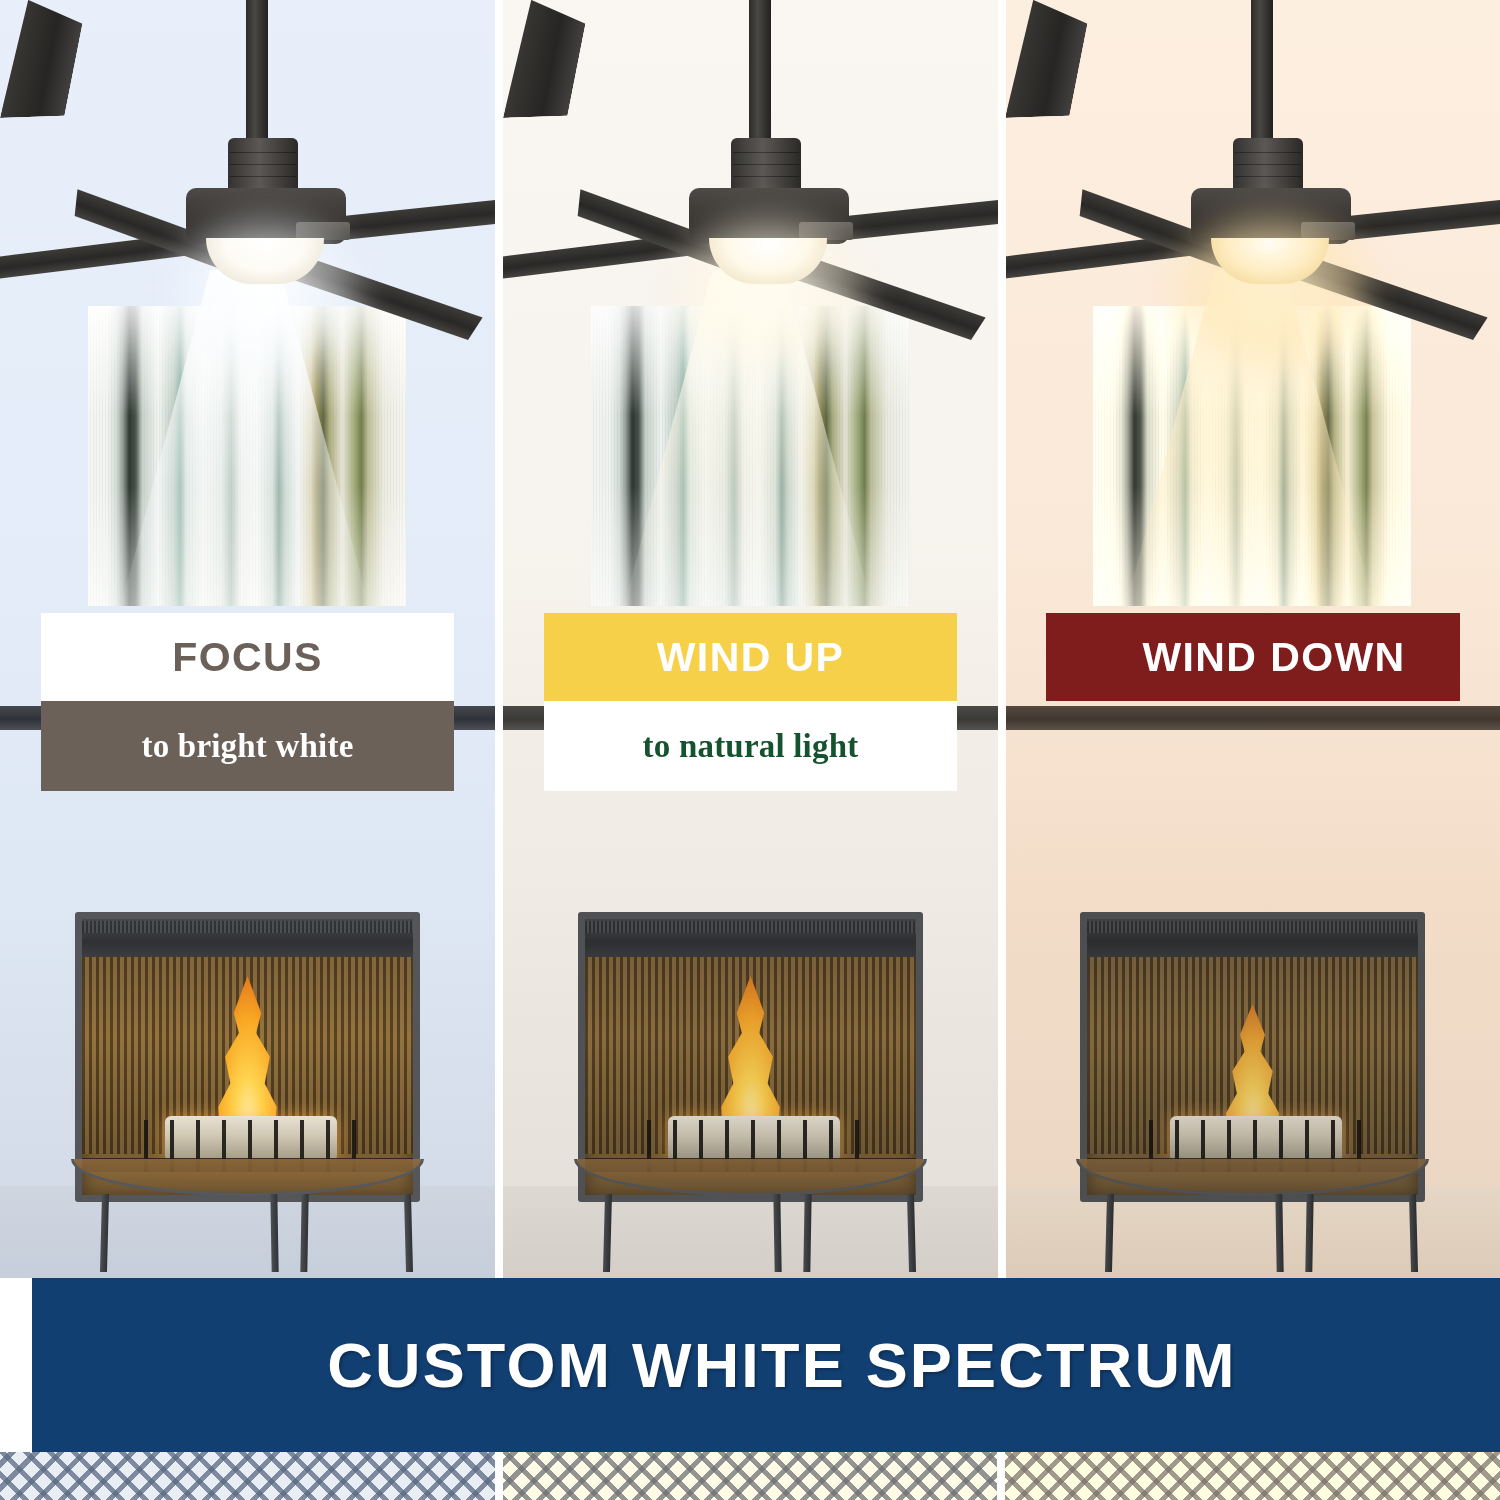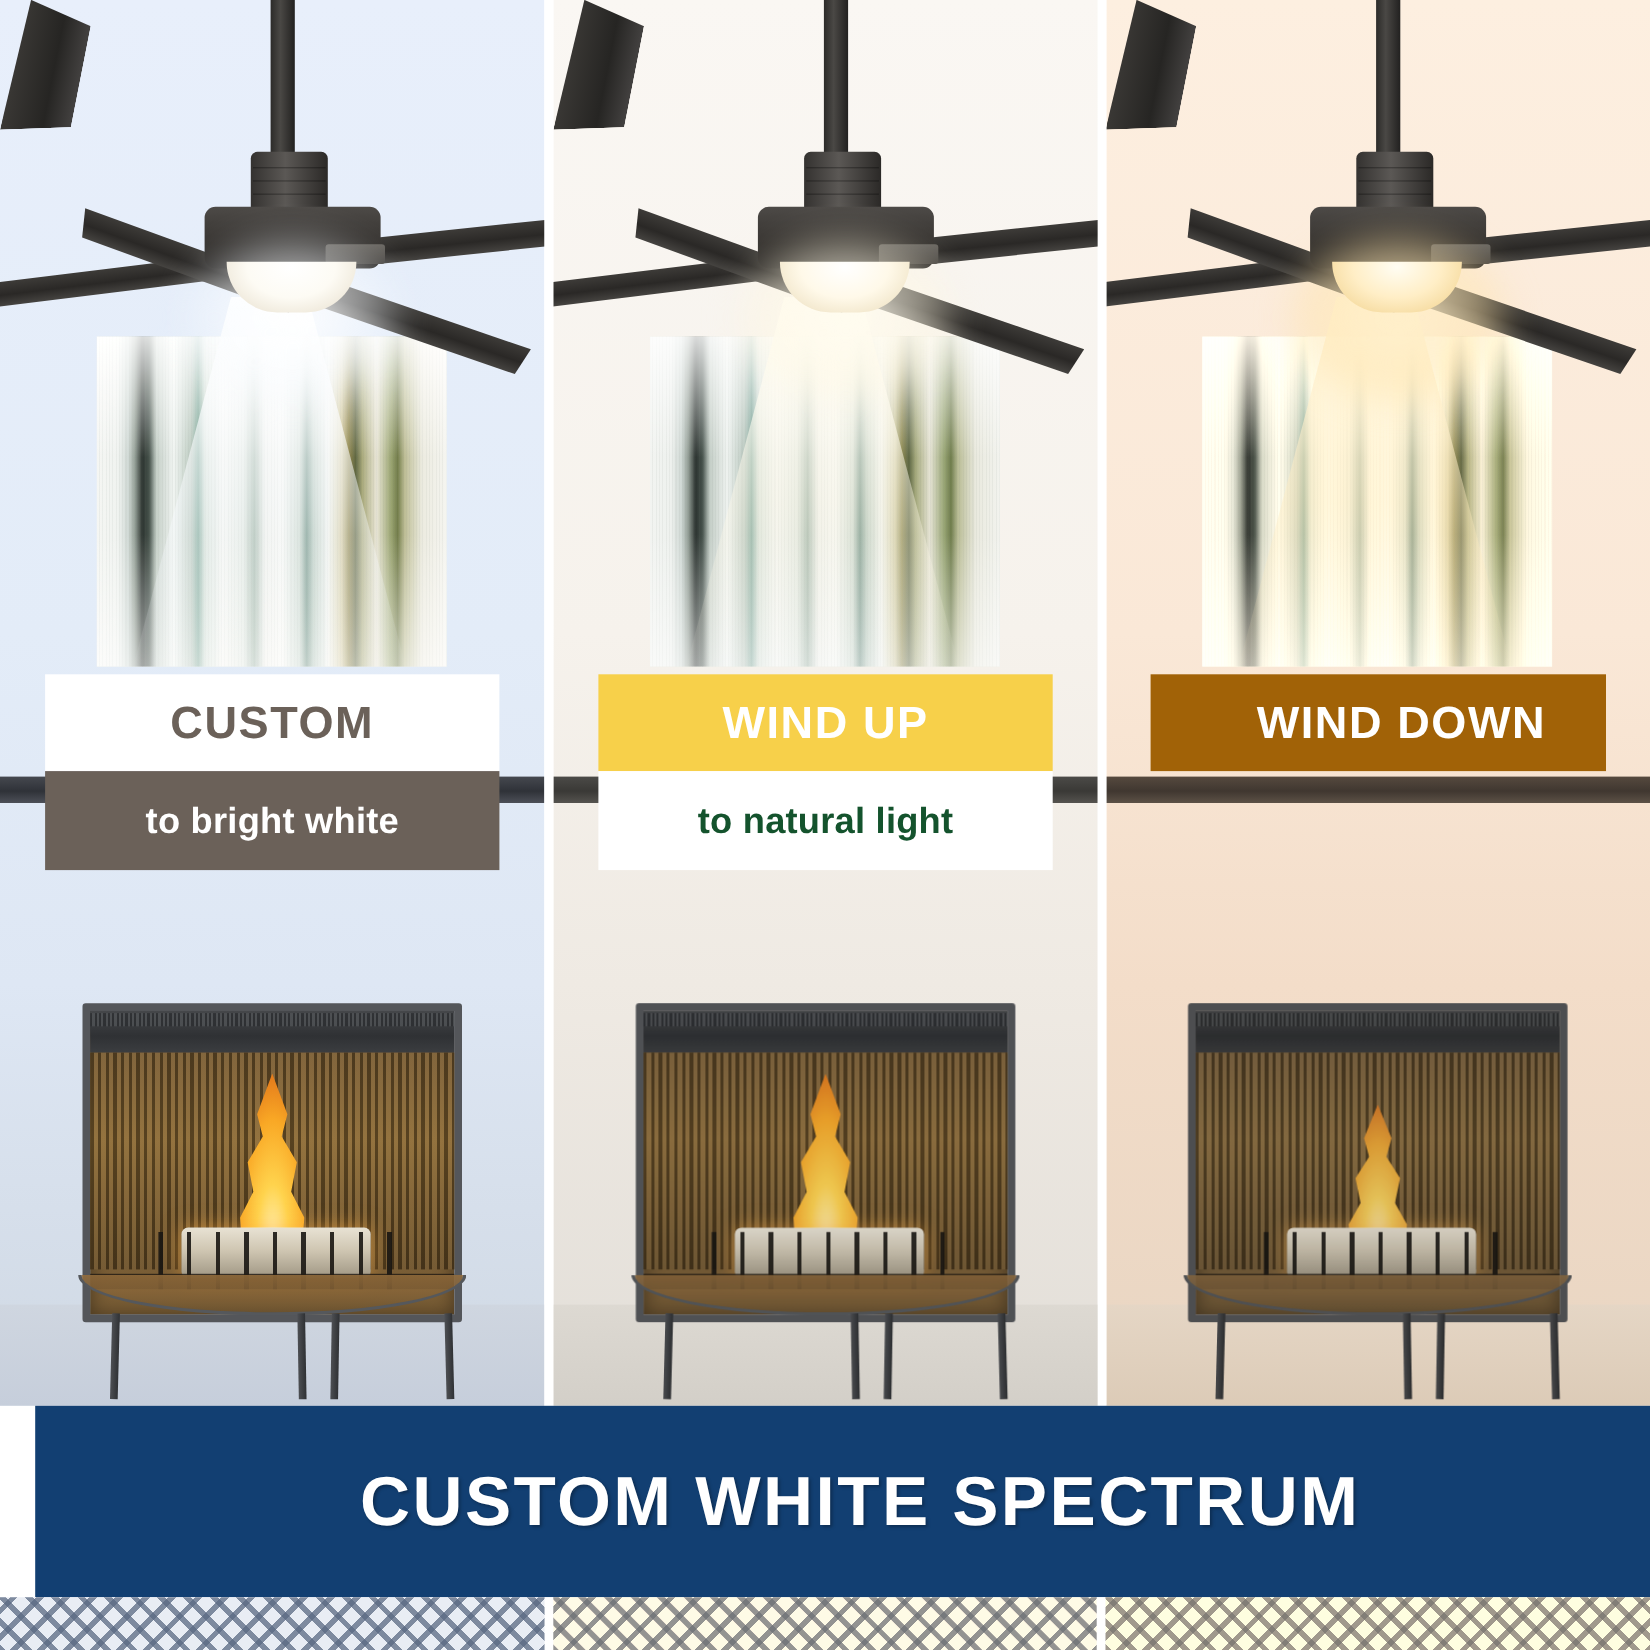--- a/index.html
+++ b/index.html
@@ -131,21 +131,21 @@
   .lg4{left:330px;transform:rotate(-1.5deg);}
   .p2 .fp{filter:brightness(.94) saturate(.95);}
   .p3 .fp{filter:brightness(.9) saturate(.9) sepia(.06);}
 
   
   .labels{position:absolute;left:41px;top:613px;width:413px;}
   .p3 .labels{width:414px;}
   .lbl-top{height:88px;display:flex;align-items:center;justify-content:center;
       font-size:41px;font-weight:700;letter-spacing:1.4px;}
   .lbl-bot{height:90px;display:flex;align-items:center;justify-content:center;
-      font-size:33px;font-weight:600;letter-spacing:.2px;}
+      font-size:33px;font-weight:600;letter-spacing:.2px;font-family:Liberation Serif, serif;}
 
   
   .banner{position:absolute;left:0;top:1278px;width:1500px;height:174px;
       background:#123f72;display:flex;flex-direction:column;align-items:center;justify-content:center;margin-left:32px;}
   .banner-title{color:#ffffff;font-size:63px;font-weight:700;letter-spacing:2.2px;
       line-height:1;text-shadow:2px 2px 3px rgba(0,0,0,.28);}
   .banner-sub{color:#ffffff;font-size:29px;font-weight:400;margin-top:15px;letter-spacing:.2px;}
 
   
   .rugs{position:absolute;left:0;top:1452px;width:1500px;height:48px;display:flex;}
@@ -217,21 +217,21 @@
         <div class="grate"></div>
         <div class="fp-floorline"></div>
         <div class="fp-base"></div>
         <div class="leg lg1"></div>
         <div class="leg lg2"></div>
         <div class="leg lg3"></div>
         <div class="leg lg4"></div>
       </div>
 
       <div class="labels">
-        <div class="lbl-top" style="background:#FFFFFF;color:#6B6159;">CUSTOM</div>
+        <div class="lbl-top" style="background:#FFFFFF;color:#6B6159;">FOCUS</div>
         <div class="lbl-bot" style="background:#6B6159;color:#FFFFFF;">to bright white</div>
       </div>
     </div>
 
     <div class="panel p2">
       <div class="wall"></div>
       <div class="floor"></div>
 
       <div class="art">
         <div class="streaks"></div>
@@ -325,21 +325,21 @@
         <div class="grate"></div>
         <div class="fp-floorline"></div>
         <div class="fp-base"></div>
         <div class="leg lg1"></div>
         <div class="leg lg2"></div>
         <div class="leg lg3"></div>
         <div class="leg lg4"></div>
       </div>
 
       <div class="labels">
-        <div class="lbl-top" style="background:#a16207;color:#FFFFFF;padding-left:42px;">WIND DOWN</div>
+        <div class="lbl-top" style="background:#7f1d1d;color:#FFFFFF;padding-left:42px;">WIND DOWN</div>
       </div>
     </div>
 
     <div class="seam seam1"></div>
     <div class="seam seam2"></div>
   </div>
 
   <div class="banner">
     <div class="banner-title">CUSTOM WHITE SPECTRUM</div>
   </div>

